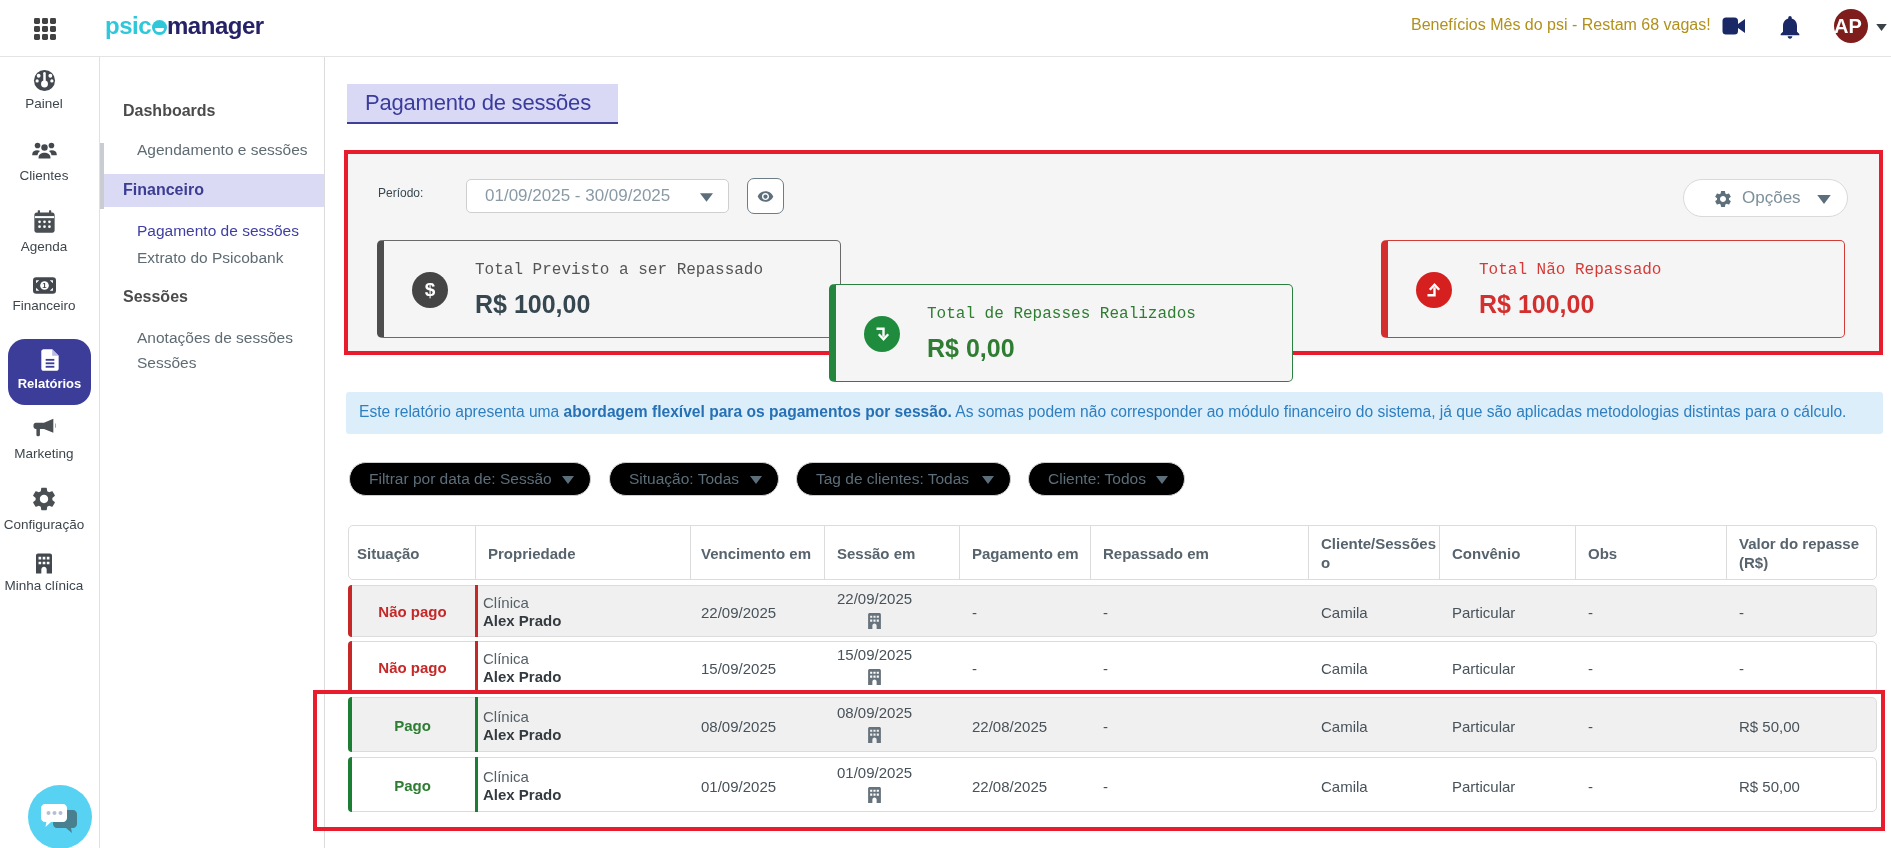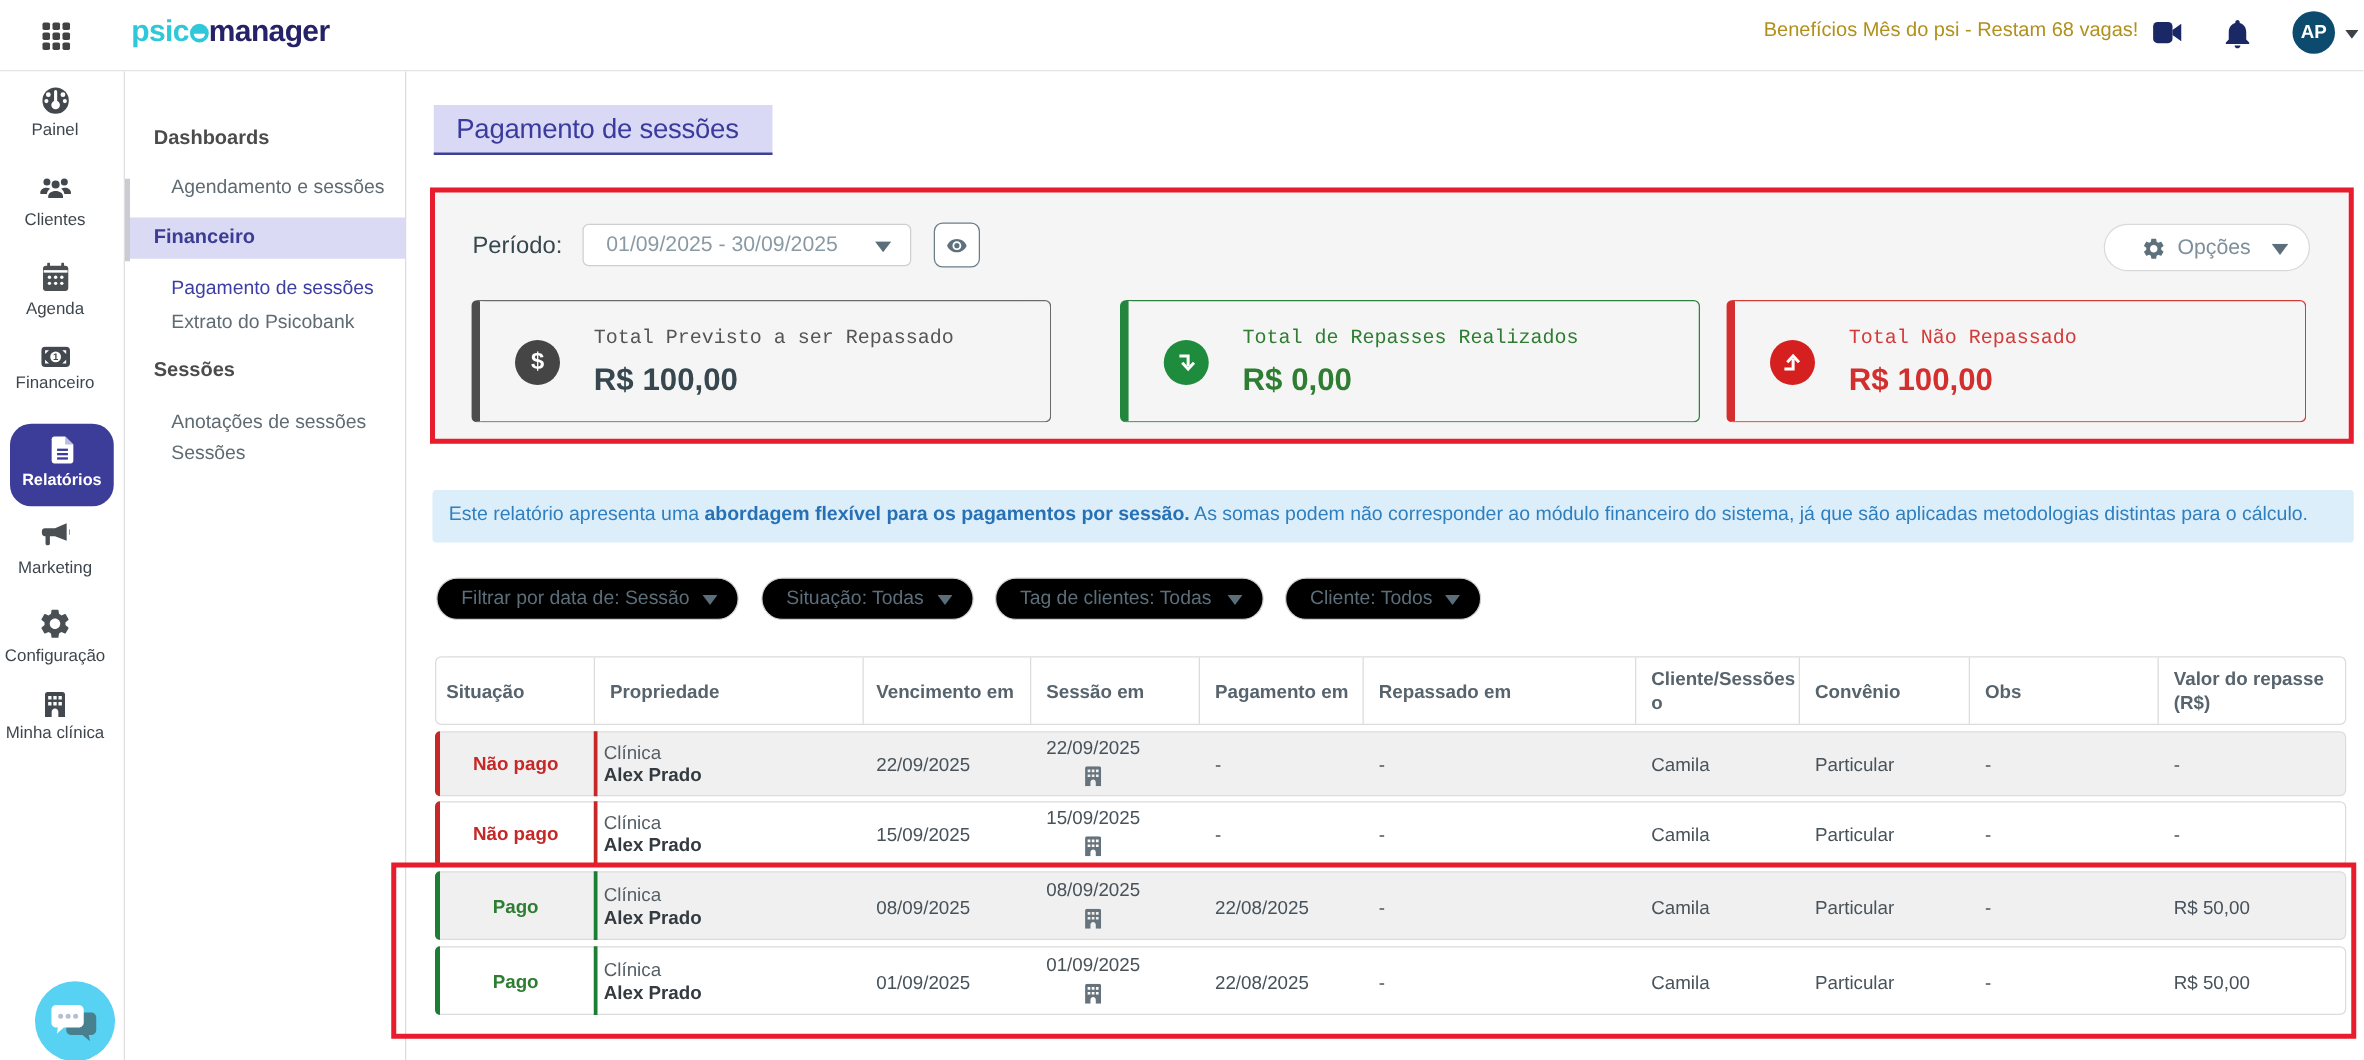--- a/index.html
+++ b/index.html
@@ -11,21 +11,21 @@
 #topbar { position:absolute; left:0; top:0; width:1891px; height:57px; background:#fff;
   border-bottom:1px solid #e4e4e4; z-index:5; }
 #logo { position:absolute; left:76px; top:12px; font-size:24px; font-weight:bold; letter-spacing:-0.5px;margin-left:29px; }
 #logo .cy { color:#2fc7da; }
 #logo .nv { color:#262268; }
 #searchbox { position:absolute; left:264px; top:10px; width:199px; height:34px;
   border:1px solid #d6d6d6; border-radius:18px; background:#fff; }
 #searchbox .txt { position:absolute; left:48px; top:7px; font-size:16px; color:#90a0ab; }
 #benef { position:absolute; left:1411px; top:16px; font-size:16px; color:#b1901b; }
 #avatar { position:absolute; left:1834px; top:9px; width:34px; height:34px; border-radius:50%;
-  background:#0c4a6e; color:#fff; font-size:15px; font-weight:bold; text-align:center; line-height:34px; }
+  background:#7f1d1d; color:#fff; font-size:20px; font-weight:bold; text-align:left; line-height:34px; }
 
 
 #sb1 { position:absolute; left:0; top:57px; width:100px; height:791px; background:#fff;
   border-right:1px solid #e0e0e0; z-index:4; }
 .s1item { position:absolute; left:0; width:88px; text-align:center; color:#3e464d; font-size:13.5px; }
 .s1item svg { display:block; margin:0 auto 4px auto; }
 #relbox { position:absolute; left:8px; top:282px; width:83px; height:66px; background:#3c3d99;
   border-radius:17px; color:#fff; text-align:center; font-size:13px; font-weight:bold; }
 #relbox svg { display:block; margin:8px auto 3px auto; }
 #sb1thumb { position:absolute; left:100px; top:143px; width:4px; height:66px; background:#c9ccd0; z-index:6; }
@@ -39,40 +39,40 @@
 #finband span { position:absolute; left:23px; top:7px; font-size:16px; font-weight:bold; color:#3c3c94; }
 .s2active { color:#3e3ea5; }
 
 
 #tab { position:absolute; left:347px; top:84px; width:271px; height:40px; background:#d9d9f6;
   border-bottom:2px solid #3d4095; z-index:1; }
 #tab span { position:absolute; left:18px; top:6px; font-size:22px; color:#3b3b9d; letter-spacing:-0.2px; }
 
 #redbox1 { position:absolute; left:344px; top:150px; width:1539px; height:205px;
   border:4px solid #e81c2c; background:#f5f5f5; z-index:1; }
-#periodo { position:absolute; left:378px; top:186px; font-size:19px; color:#37474f; z-index:2; }
+#periodo { position:absolute; left:378px; top:186px; font-size:12px; color:#37474f; z-index:2; }
 #datebox { position:absolute; left:466px; top:179px; width:263px; height:34px; background:#fff;
   border:1px solid #cfcfcf; border-radius:5px; z-index:2; }
 #datebox span { position:absolute; left:18px; top:6px; font-size:17px; color:#8a9aa5; }
 #eyebtn { position:absolute; left:747px; top:178px; width:37px; height:36px; background:#fff;
   border:1px solid #6b7d87; border-radius:7px; z-index:2; }
 #opcoes { position:absolute; left:1683px; top:179px; width:165px; height:38px; background:#fff;
   border:1px solid #d9d9d9; border-radius:19px; z-index:2; }
 #opcoes span { position:absolute; left:58px; top:8px; font-size:17px; color:#7d8f9a; }
 
 .card { position:absolute; top:240px; width:464px; height:98px; background:#f5f5f5;
   border-radius:5px; z-index:2; }
 .card .ic { position:absolute; left:28px; top:31px; width:36px; height:36px; border-radius:50%; }
 .card .t { position:absolute; left:91px; top:20px; font-size:16px;font-family:Liberation Mono, monospace; }
 .card .v { position:absolute; left:91px; top:49px; font-size:25px; font-weight:bold; }
 #card1 { left:377px; border:1px solid #6a6a6a; border-left:7px solid #4d4d4d; }
 #card1 .ic { background:#454545; }
 #card1 .t { color:#555; }
 #card1 .v { color:#36474f; }
-#card2 { left:896px; border:1px solid #2c8040; border-left:7px solid #23863c; }
+#card2 { left:829px; border:1px solid #2c8040; border-left:7px solid #23863c;margin-top:44px; }
 #card2 .ic { background:#1f8b3d; }
 #card2 .t { color:#2e7d32; }
 #card2 .v { color:#2e7d32; }
 #card3 { left:1381px; border:1px solid #d23b36; border-left:7px solid #d32f2f; }
 #card3 .ic { background:#d61f1f; }
 #card3 .t { color:#d43b38; }
 #card3 .v { color:#d32f2f; }
 .card .ic svg { display:block; margin:6px auto; }
 .dollar { color:#fff; font-size:19px; text-align:center; line-height:36px; font-weight:bold; }
 

